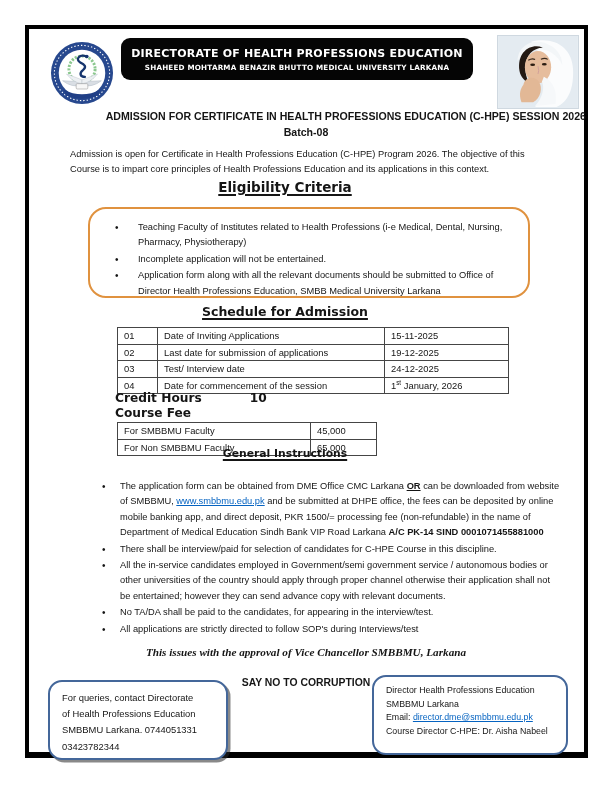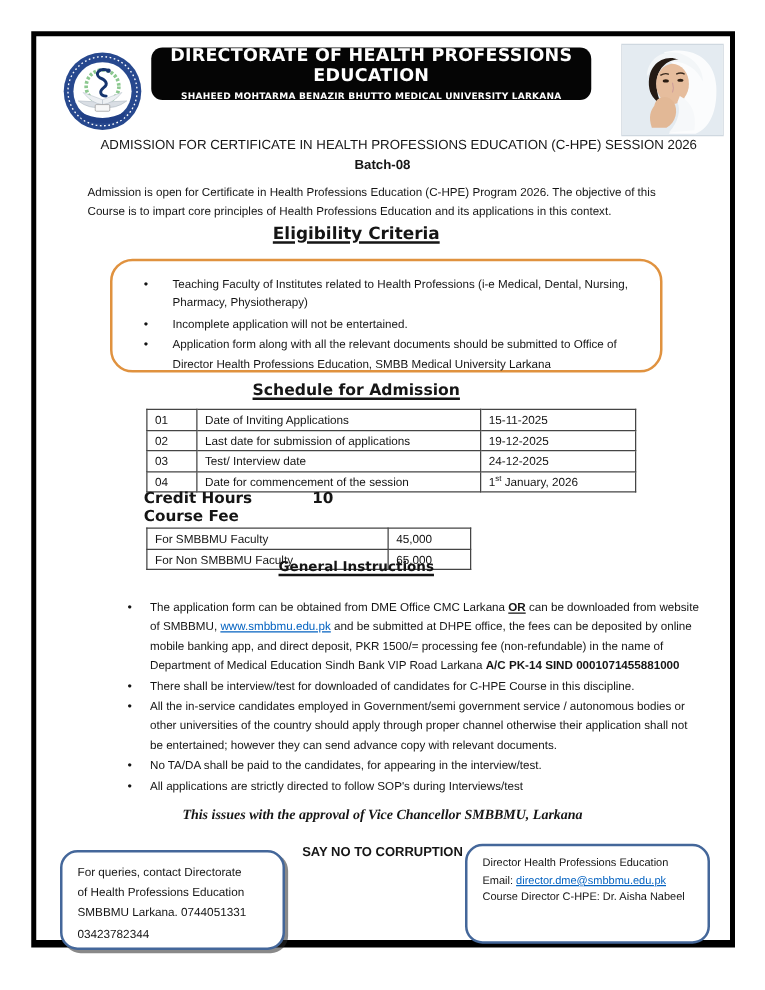--- a/index.html
+++ b/index.html
@@ -13,26 +13,26 @@
   }
   .abs { position:absolute; }
 
   
   .logo { left:50px; top:41px; width:64px; height:64px; }
   .banner {
     left:121px; top:38px; width:352px; height:42px; background:#050505;
     border-radius:9px; display:flex; flex-direction:column; justify-content:center;
     align-items:center; text-align:center;
   }
-  .banner .l1 { color:#fff; font-family:"DejaVu Sans",sans-serif; font-weight:bold; font-size:14px; letter-spacing:0.2px; }
+  .banner .l1 { color:#fff; font-family:"DejaVu Sans",sans-serif; font-weight:bold; font-size:11px; letter-spacing:0.2px; }
   .banner .l2 { color:#fff; font-family:"DejaVu Sans",sans-serif; font-weight:bold; font-size:7.2px; letter-spacing:0.2px; margin-top:3px; }
   .photo { left:497px; top:35px; width:82px; height:74px; border:1px solid #cfd8e0; box-sizing:border-box; }
 
   
-  .title1 { left:26px; top:110px; width:560px; text-align:center; font-weight:normal; font-size:10.6px;padding-left:13px; }
+  .title1 { left:26px; top:110px; width:560px; text-align:right; font-weight:bold; font-size:10.6px; }
   .title2 { left:26px; top:126px; width:560px; text-align:center; font-weight:bold; font-size:10.6px; }
   .intro  { left:70px; top:147px; width:478px; font-size:9.3px; line-height:15.4px; }
 
   .sec-head {
     width:570px; left:0; text-align:center; font-family:"DejaVu Sans",sans-serif;
     font-weight:bold; text-decoration:underline; text-decoration-thickness:1.5px; text-underline-offset:2px;
   }
   .elig-head  { top:179px; font-size:13.5px; }
   .sched-head { top:304px; font-size:12.5px; }
   .gen-head   { top:447px; font-size:10.8px; }
@@ -179,36 +179,37 @@
       <td class="f2">65,000</td>
     </tr>
   </tbody>
     </table>
 
   <div class="abs sec-head gen-head">General Instructions</div>
   <ul class="abs blist instr">
     <li>
       <span>The application form can be obtained from  DME Office CMC Larkana  </span><span class="u-bold">OR</span><span> can be downloaded from website of SMBBMU, </span><a class="link">www.smbbmu.edu.pk</a><span> and be submitted at DHPE office, the fees can be deposited by online mobile banking app, and direct deposit, PKR 1500/= processing fee (non-refundable) in the name of Department of Medical Education Sindh Bank VIP Road Larkana </span><span class="bold">A/C PK-14 SIND 0001071455881000</span>
     </li>
-    <li>There shall be interview/test for downloaded of candidates for C-HPE Course in this discipline.</li>
+    <li>There shall be interview/paid for selection of candidates for C-HPE Course in this discipline.</li>
     <li>All the in-service candidates employed in Government/semi government service / autonomous bodies or other universities of the country should apply through proper channel otherwise their application shall not be entertained; however they can send advance copy with relevant documents.</li>
     <li>No TA/DA shall be paid to the candidates, for appearing in the interview/test.</li>
     <li>All applications are strictly directed to follow SOP's during Interviews/test</li>
   </ul>
 
   <div class="abs approval">This issues with the approval of Vice Chancellor SMBBMU, Larkana</div>
   <div class="abs corruption">SAY NO TO CORRUPTION</div>
 
   <div class="abs contact-box left-box">
     <div>For queries, contact Directorate</div>
     <div>of Health Professions Education</div>
     <div>SMBBMU Larkana. 0744051331</div>
     <div>03423782344</div>
   </div>
 
   <div class="abs contact-box right-box">
     <div>Director Health Professions Education</div>
+    <div>SMBBMU Larkana</div>
     <div>
       <span>Email: </span><a class="link">director.dme@smbbmu.edu.pk</a>
     </div>
     <div>Course Director C-HPE: Dr. Aisha Nabeel</div>
   </div>
 </div>
 
 </body></html>

